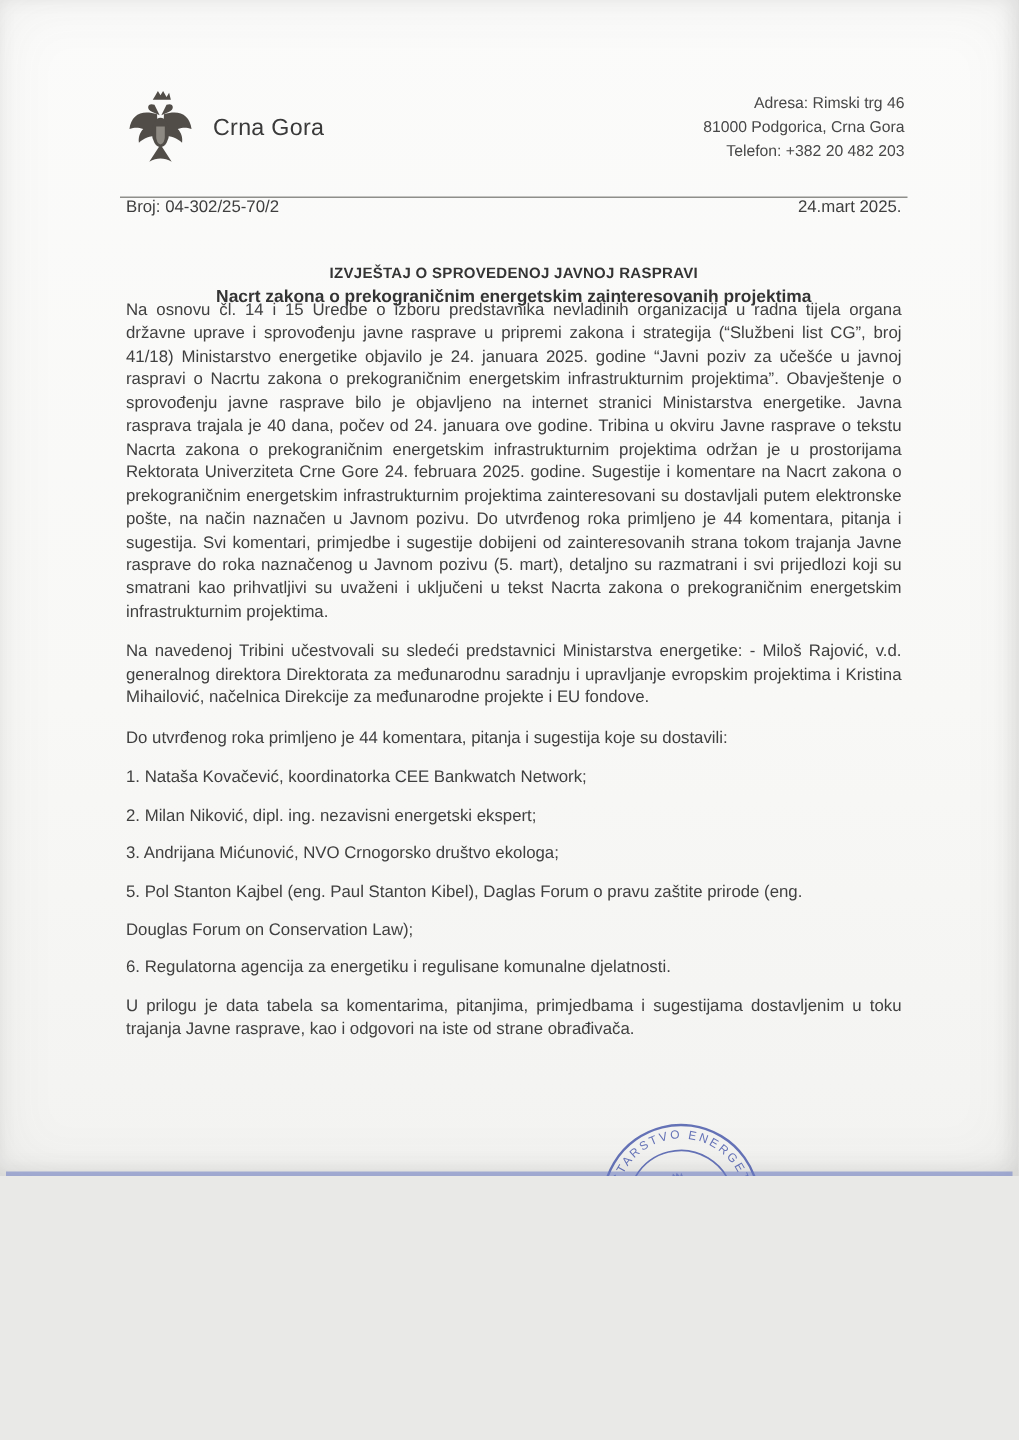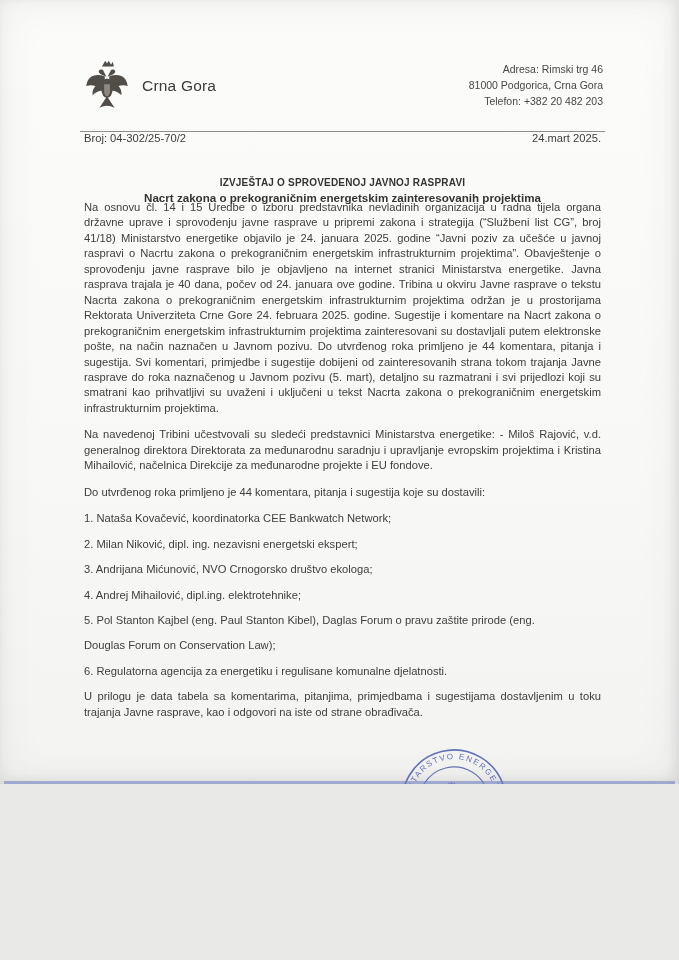--- a/index.html
+++ b/index.html
@@ -81,21 +81,20 @@
     <div class="title-2">Nacrt zakona o prekograničnim energetskim zainteresovanih projektima</div>
   </div>
 
   <div class="body">
     <p>Na osnovu čl. 14 i 15 Uredbe o izboru predstavnika nevladinih organizacija u radna tijela organa državne uprave i sprovođenju javne rasprave u pripremi zakona i strategija (“Službeni list CG”, broj 41/18) Ministarstvo energetike objavilo je 24. januara 2025. godine “Javni poziv za učešće u javnoj raspravi o Nacrtu zakona o prekograničnim energetskim infrastrukturnim projektima”. Obavještenje o sprovođenju javne rasprave bilo je objavljeno na internet stranici Ministarstva energetike. Javna rasprava trajala je 40 dana, počev od 24. januara ove godine. Tribina u okviru Javne rasprave o tekstu Nacrta zakona o prekograničnim energetskim infrastrukturnim projektima održan je u prostorijama Rektorata Univerziteta Crne Gore 24. februara 2025. godine. Sugestije i komentare na Nacrt zakona o prekograničnim energetskim infrastrukturnim projektima zainteresovani su dostavljali putem elektronske pošte, na način naznačen u Javnom pozivu. Do utvrđenog roka primljeno je 44 komentara, pitanja i sugestija. Svi komentari, primjedbe i sugestije dobijeni od zainteresovanih strana tokom trajanja Javne rasprave do roka naznačenog u Javnom pozivu (5. mart), detaljno su razmatrani i svi prijedlozi koji su smatrani kao prihvatljivi su uvaženi i uključeni u tekst Nacrta zakona o prekograničnim energetskim infrastrukturnim projektima.</p>
     <p>Na navedenoj Tribini učestvovali su sledeći predstavnici Ministarstva energetike: - Miloš Rajović, v.d. generalnog direktora Direktorata za međunarodnu saradnju i upravljanje evropskim projektima i Kristina Mihailović, načelnica Direkcije za međunarodne projekte i EU fondove.</p>
     <p>Do utvrđenog roka primljeno je 44 komentara, pitanja i sugestija koje su dostavili:</p>
     <p class="list-line">1. Nataša Kovačević, koordinatorka CEE Bankwatch Network;</p>
     <p class="list-line">2. Milan Niković, dipl. ing. nezavisni energetski ekspert;</p>
     <p class="list-line">3. Andrijana Mićunović, NVO Crnogorsko društvo ekologa;</p>
-    <p class="list-line">4. Andrej Mihailović, dipl.ing. elektrotehnike;</p>
     <p class="list-line">5. Pol Stanton Kajbel (eng. Paul Stanton Kibel), Daglas Forum o pravu zaštite prirode (eng.</p>
     <p class="list-line">Douglas Forum on Conservation Law);</p>
     <p class="list-line">6. Regulatorna agencija za energetiku i regulisane komunalne djelatnosti.</p>
     <p>U prilogu je data tabela sa komentarima, pitanjima, primjedbama i sugestijama dostavljenim u toku trajanja Javne rasprave, kao i odgovori na iste od strane obrađivača.</p>
   </div>
 
   <div class="stamp-wrap">
     <svg width="290" height="120" viewBox="0 0 290 120" aria-hidden="true">
       <g transform="rotate(-14 112 60)" opacity="0.8">
         <circle cx="112" cy="60" r="52" fill="none" stroke="#4152a8" stroke-width="1.6"></circle>

